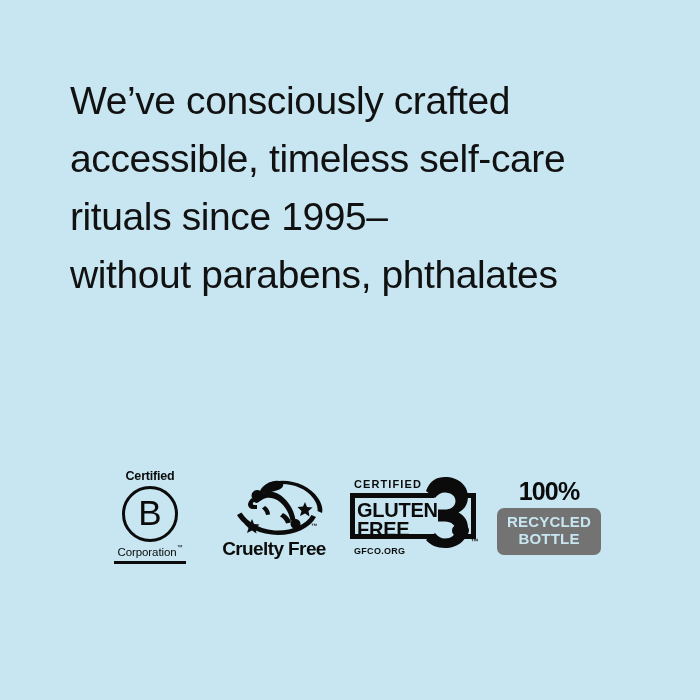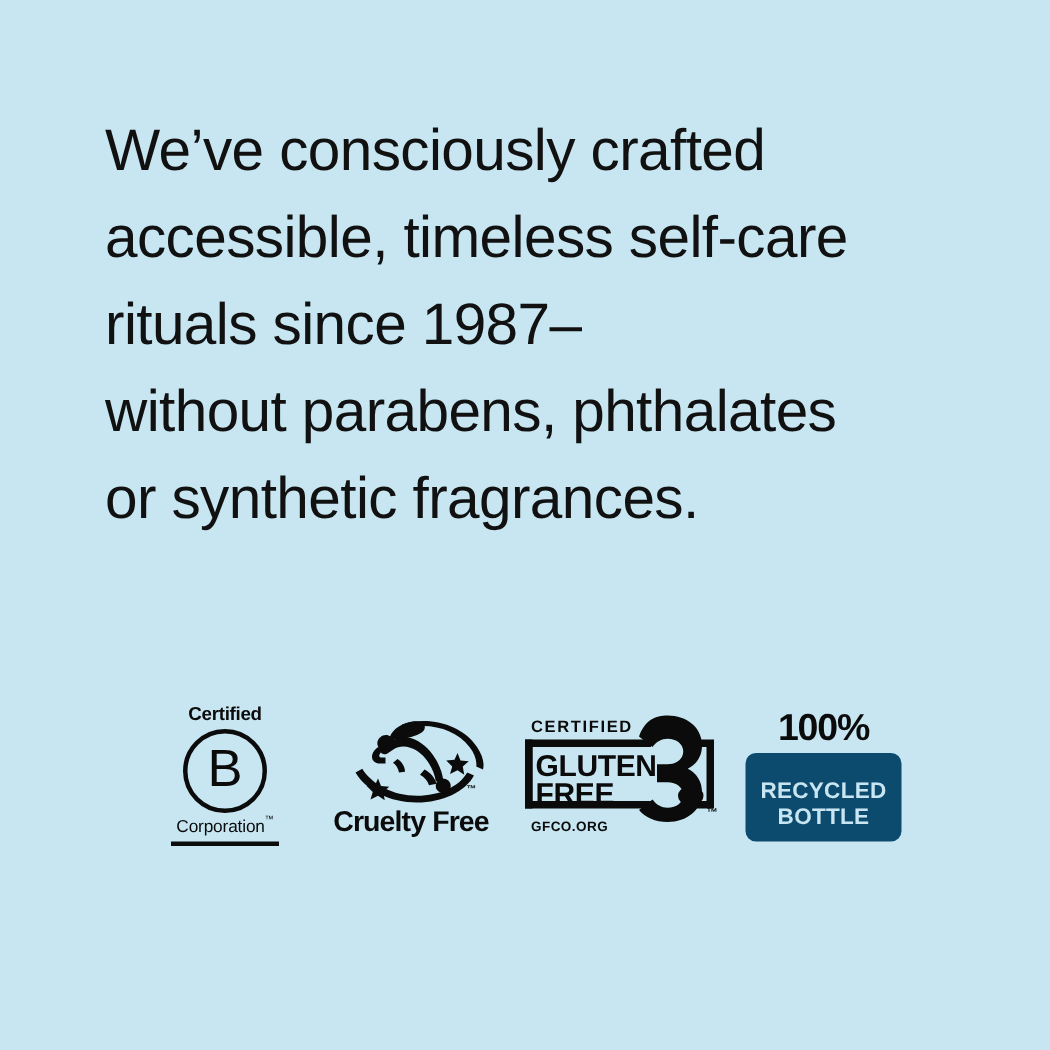--- a/index.html
+++ b/index.html
@@ -124,45 +124,44 @@
   
   .rec { width: 120px; }
   .rec-pct {
     font-size: 25px;
     font-weight: 700;
     letter-spacing: -0.8px;
     line-height: 1;
     margin-bottom: 4px;
   }
   .rec-box {
-    background: #0c4a6e;
+    background: #737373;
     color: #c7e6f1;
     border-radius: 7px;
-    padding: 18px 9px 7px 9px;
+    padding: 6px 9px 7px 9px;
     text-align: center;
     min-width: 86px;
   }
   .rec-l1, .rec-l2 {
     font-size: 15px;
     font-weight: 700;
     letter-spacing: 0.2px;
     line-height: 1.12;
   }
 </style>
 </head>
 <body style="background: rgb(199, 230, 241);">
 
 <div id="page" style="background: rgb(199, 230, 241);">
 
   <div class="copy">
     <div class="copy-line">We’ve consciously crafted</div>
     <div class="copy-line">accessible, timeless self-care</div>
-    <div class="copy-line">rituals since 1987–</div>
+    <div class="copy-line">rituals since 1995–</div>
     <div class="copy-line">without parabens, phthalates</div>
-    <div class="copy-line">or synthetic fragrances.</div>
   </div>
 
   <div class="badges">
 
     <div class="badge bcorp">
       <div class="bcorp-top">Certified</div>
       <div class="bcorp-circle">
         <span class="bcorp-b">B</span>
       </div>
       <div class="bcorp-bot"><span>Corporation</span><span class="tm">™</span></div>

